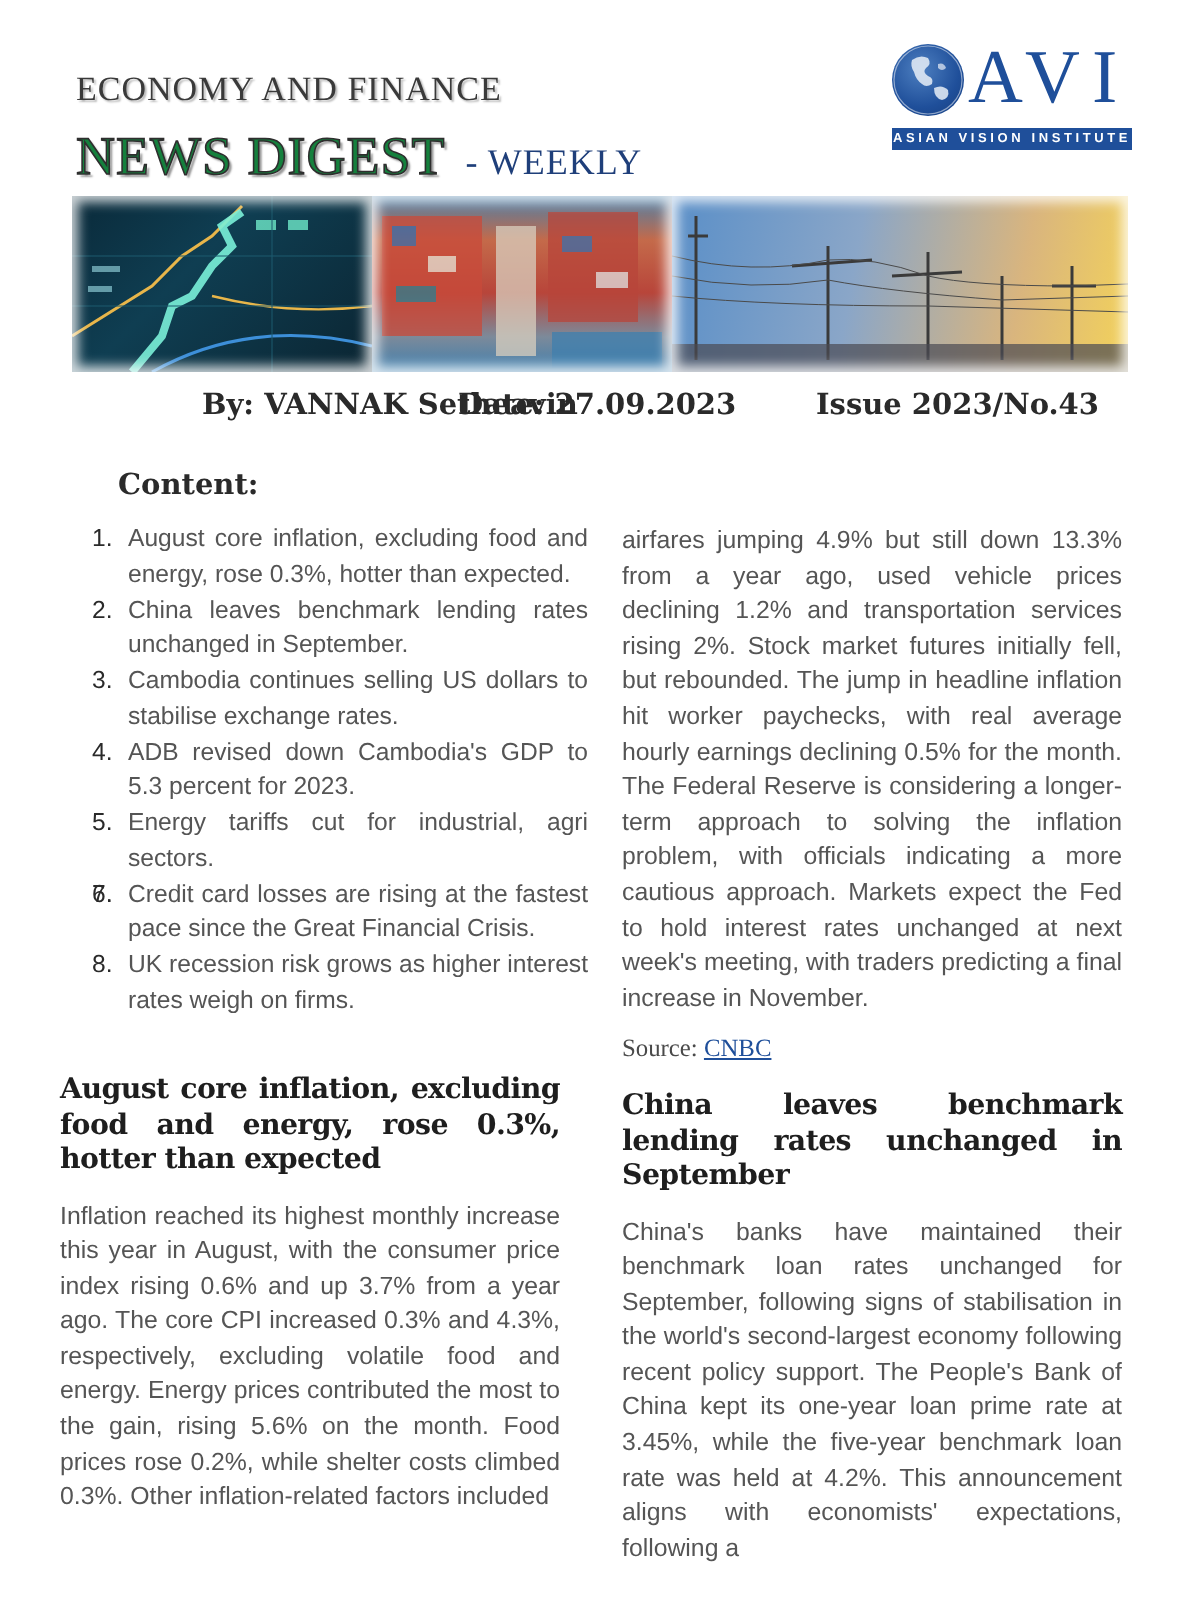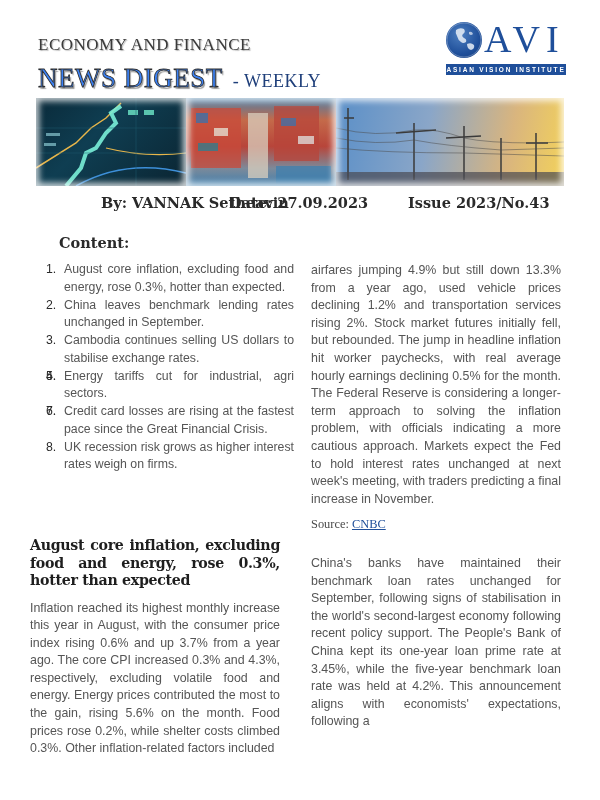--- a/index.html
+++ b/index.html
@@ -9,21 +9,21 @@
   .hdr-top {
     position: absolute; left: 38px; top: 35px;
     font-family: "Liberation Serif", serif; font-size: 17px; letter-spacing: 0.5px;
     color: #3a3a3a; text-shadow: 1px 1px 1px #b8b8b8;
   }
   .hdr-main {
     position: absolute; left: 38px; top: 63px;
     font-family: "Liberation Serif", serif; white-space: nowrap;
   }
   .hdr-main .big {
-    font-size: 27px; color: #3b82f6; letter-spacing: 0.5px;
+    font-size: 27px; color: #15803d; letter-spacing: 0.5px;
     -webkit-text-stroke: 0.8px #2e2e2e; text-shadow: 1.5px 1.5px 1px #9a9a9a; text-align: center;
   }
   .hdr-main .weekly {
     font-size: 18px; color: #1f3f7a; margin-left: 6px; letter-spacing: 0.5px;
   }
 
   .logo { position: absolute; left: 446px; top: 22px; width: 120px; height: 56px; }
   .logo .globe {
     position: absolute; left: 0; top: 0; width: 36px; height: 36px; border-radius: 50%;
     background: radial-gradient(circle at 40% 35%, #4d7fc0 0%, #1f4f9a 60%, #153c7c 100%);
@@ -164,35 +164,36 @@
   <span class="meta-date">Date: 27.09.2023</span>
   <span class="meta-issue">Issue 2023/No.43</span>
 </div>
 
 <div class="content-label">Content:</div>
 
 <ol class="toc">
   <li><span class="num">1.</span><span>August core inflation, excluding food and energy, rose 0.3%, hotter than expected.</span></li>
   <li><span class="num">2.</span><span>China leaves benchmark lending rates unchanged in September.</span></li>
   <li><span class="num">3.</span><span>Cambodia continues selling US dollars to stabilise exchange rates.</span></li>
-  <li><span class="num">4.</span></li>
+  <li><span class="num">4.</span><span>ADB revised down Cambodia's GDP to 5.3 percent for 2023.</span></li>
   <li><span class="num">5.</span><span>Energy tariffs cut for industrial, agri sectors.</span></li>
   <li><span class="num">6.</span></li>
   <li><span class="num">7.</span><span>Credit card losses are rising at the fastest pace since the Great Financial Crisis.</span></li>
   <li><span class="num">8.</span><span>UK recession risk grows as higher interest rates weigh on firms.</span></li>
 </ol>
 
 <div class="col-left" style="top:537px;">
   <h2 class="article-title">August core inflation, excluding food and energy, rose 0.3%, hotter than expected</h2>
   <p class="article-body" style="margin-top:10px;">Inflation reached its highest monthly increase this year in August, with the consumer price index rising 0.6% and up 3.7% from a year ago. The core CPI increased 0.3% and 4.3%, respectively, excluding volatile food and energy. Energy prices contributed the most to the gain, rising 5.6% on the month. Food prices rose 0.2%, while shelter costs climbed 0.3%. Other inflation-related factors included</p>
 </div>
 
 <div class="col-right" style="top:262px;">
   <p class="article-body">airfares jumping 4.9% but still down 13.3% from a year ago, used vehicle prices declining 1.2% and transportation services rising 2%. Stock market futures initially fell, but rebounded. The jump in headline inflation hit worker paychecks, with real average hourly earnings declining 0.5% for the month. The Federal Reserve is considering a longer-term approach to solving the inflation problem, with officials indicating a more cautious approach. Markets expect the Fed to hold interest rates unchanged at next week's meeting, with traders predicting a final increase in November.</p>
   <p class="src" style="margin-top:9px;">
     <span>Source:</span>
     <a>CNBC</a>
   </p>
 </div>
 
 <div class="col-right" style="top:545px;">
+  <h2 class="article-title">China leaves benchmark lending rates unchanged in September</h2>
   <p class="article-body" style="margin-top:10px;">China's banks have maintained their benchmark loan rates unchanged for September, following signs of stabilisation in the world's second-largest economy following recent policy support. The People's Bank of China kept its one-year loan prime rate at 3.45%, while the five-year benchmark loan rate was held at 4.2%. This announcement aligns with economists' expectations, following a</p>
 </div>
 
 </body></html>

